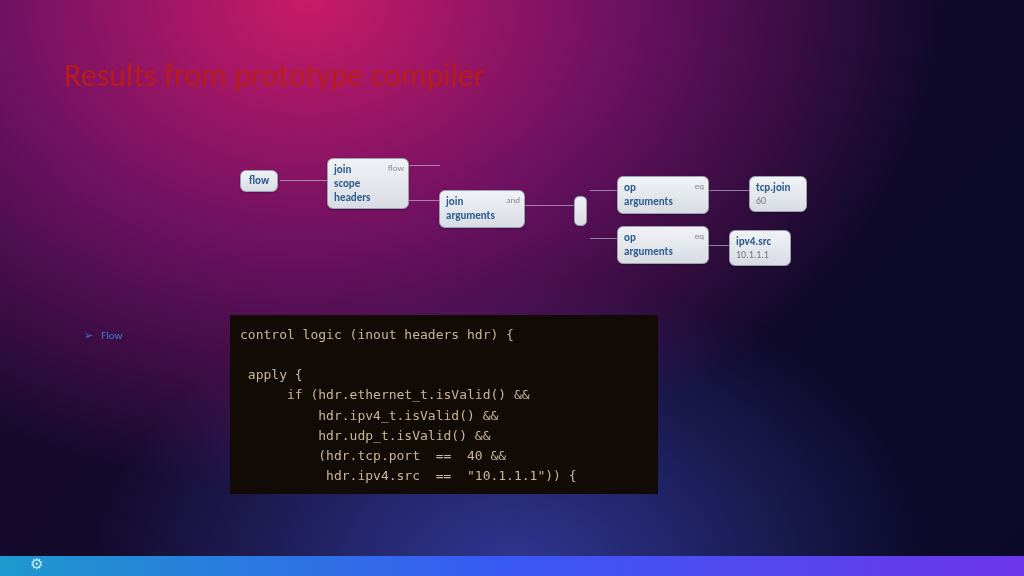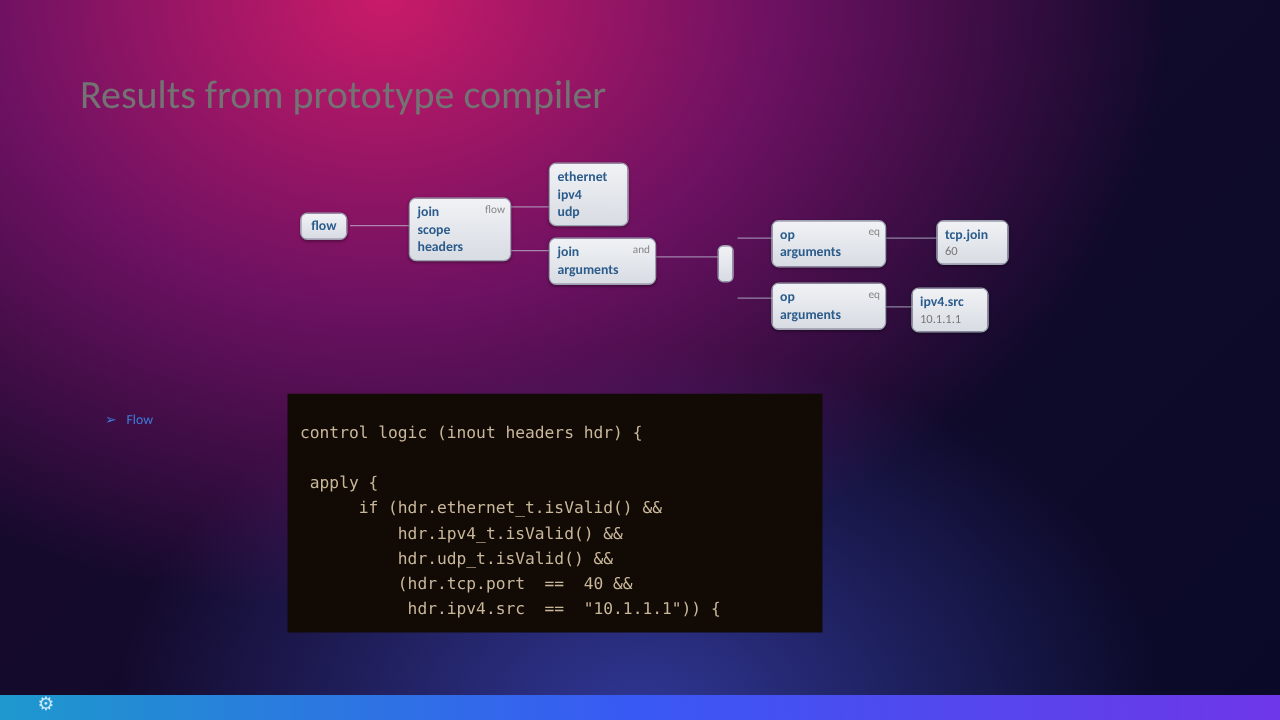--- a/index.html
+++ b/index.html
@@ -1,29 +1,29 @@
 <!DOCTYPE html>
 <html><head>
 <meta charset="utf-8">
 <style>
 html,body{margin:0;padding:0;width:1024px;height:576px;overflow:hidden;font-family:Calibri,Arial,sans-serif}
 body{background:
   radial-gradient(ellipse 900px 700px at 30% 0%, rgba(232,30,115,0.85) 0%, rgba(146,20,120,0.7) 35%, rgba(10,5,40,0) 70%),
   radial-gradient(ellipse 700px 500px at 50% 100%, rgba(80,100,255,0.5) 0%, rgba(10,5,40,0) 60%),
   linear-gradient(135deg,#1a0a2e 0%,#0a0a28 100%);position:relative}
-.title{position:absolute;left:64px;top:56px;color:#737373;font-size:32px;font-weight:400}
+.title{position:absolute;left:64px;top:56px;color:#b91c1c;font-size:32px;font-weight:400}
 .diagram{position:absolute;left:245px;top:130px;width:580px;height:140px}
 .node{position:absolute;background:linear-gradient(#f0f2f5,#d8dce3);border:1px solid #9aa2b0;border-radius:6px;font-size:11px;color:#2c5c8c;font-weight:bold;line-height:1.25;padding:4px 6px;box-shadow:0 1px 2px rgba(0,0,0,0.3)}
 .node .sub{color:#777;font-weight:normal;font-size:10px}
 .node .tag{position:absolute;right:4px;top:3px;color:#888;font-size:9px;font-weight:normal}
 .pill{position:absolute;width:11px;height:28px;background:linear-gradient(#f0f2f5,#d8dce3);border:1px solid #9aa2b0;border-radius:5px}
 .conn{position:absolute;height:1px;background:rgba(200,210,225,0.6)}
 .bullet-row{position:absolute;left:84px;top:329px;color:#3b7dd8;font-size:11px}
 .bullet-row .chev{color:#3b7dd8;margin-right:8px}
-.codebox{position:absolute;left:230px;top:315px;width:408px;background:#120a05;color:#c9b79a;font-family:"DejaVu Sans Mono","Consolas",monospace;font-size:13px;line-height:1.55;padding:22px 10px 8px 10px;white-space:pre}
+.codebox{position:absolute;left:230px;top:315px;width:408px;background:#120a05;color:#c9b79a;font-family:"DejaVu Sans Mono","Consolas",monospace;font-size:13px;line-height:1.55;padding:10px 10px 8px 10px;white-space:pre}
 .footer{position:absolute;left:0;bottom:0;width:100%;height:20px;background:linear-gradient(90deg,#1fa9e0 0%,#3a5cff 50%,#7a3cff 100%);opacity:0.9}
 .gear{position:absolute;left:30px;bottom:3px;color:#c7eaff;font-size:15px}
 </style>
 </head>
 <body>
 
 <div class="title">Results from prototype compiler</div>
 
 <div class="diagram">
 
@@ -40,25 +40,20 @@
     <span>flow</span>
   </div>
 
   <div class="node" style="left:82px;top:28px;width:68px">
     <span class="tag">flow</span>
     <div>join</div>
     <div>scope</div>
     <div>headers</div>
   </div>
 
-  <div class="node" style="left:194px;top:0px;width:50px">
-    <div>ethernet</div>
-    <div>ipv4</div>
-    <div>udp</div>
-  </div>
 
   <div class="node" style="left:194px;top:60px;width:72px">
     <span class="tag">and</span>
     <div>join</div>
     <div>arguments</div>
   </div>
 
   <div class="pill" style="left:329px;top:66px"></div>
 
   <div class="node" style="left:372px;top:46px;width:78px">

